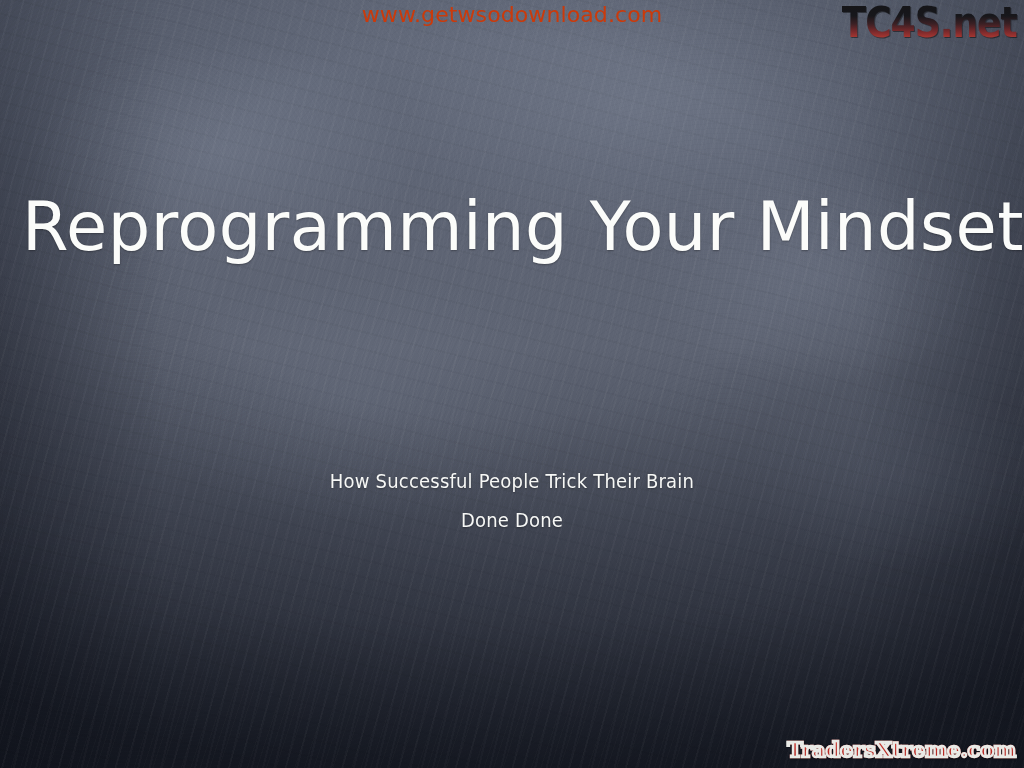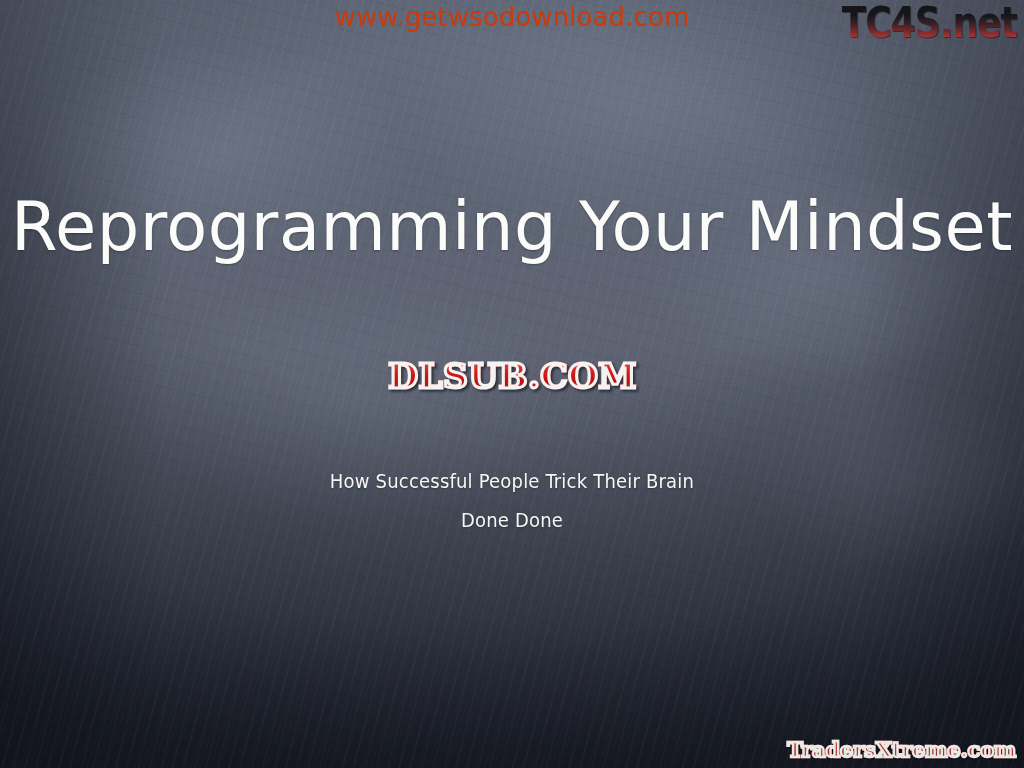--- a/index.html
+++ b/index.html
@@ -49,21 +49,21 @@
   }
 
   
   #top-url {
     position: absolute;
     top: 2px;
     left: 0;
     width: 1024px;
     text-align: center;
     font-family: "DejaVu Sans", sans-serif;
-    font-size: 26px;
+    font-size: 22px;
     font-weight: 400;
     letter-spacing: 0.1px;
     color: #ca3a0b;
     white-space: nowrap;
     z-index: 6;
   }
 
   
   #tc4s-logo {
     position: absolute;
@@ -87,21 +87,21 @@
     -webkit-text-fill-color: transparent;
     filter: drop-shadow(1px 1px 0 rgba(0,0,0,0.45));
   }
 
   
   #title-block {
     position: absolute;
     top: 186px;
     left: 0;
     width: 1024px;
-    text-align: center;
+    text-align: right;
     z-index: 5;
   }
   .title-line {
     font-family: "DejaVu Sans", sans-serif;
     font-size: 67px;
     font-weight: 400;
     line-height: 82px;
     color: #fbfcfa;
     letter-spacing: 0.5px;
     white-space: nowrap;
@@ -187,23 +187,20 @@
 <div id="slide">
 
   <div id="top-url">www.getwsodownload.com</div>
 
   <div id="tc4s-logo">TC4S.net</div>
 
   <div id="title-block">
     <div class="title-line">Reprogramming Your Mindset</div>
   </div>
 
-  <div id="dlsub-logo">
-    <span class="mark">DLSUB.COM</span>
-  </div>
 
   <div id="subtitle-block">
     <div class="subtitle-line">How Successful People Trick Their Brain</div>
     <div class="subtitle-line">Done Done</div>
   </div>
 
   <div id="tx-logo">
     <span class="mark">TradersXtreme.com</span>
   </div>
 

